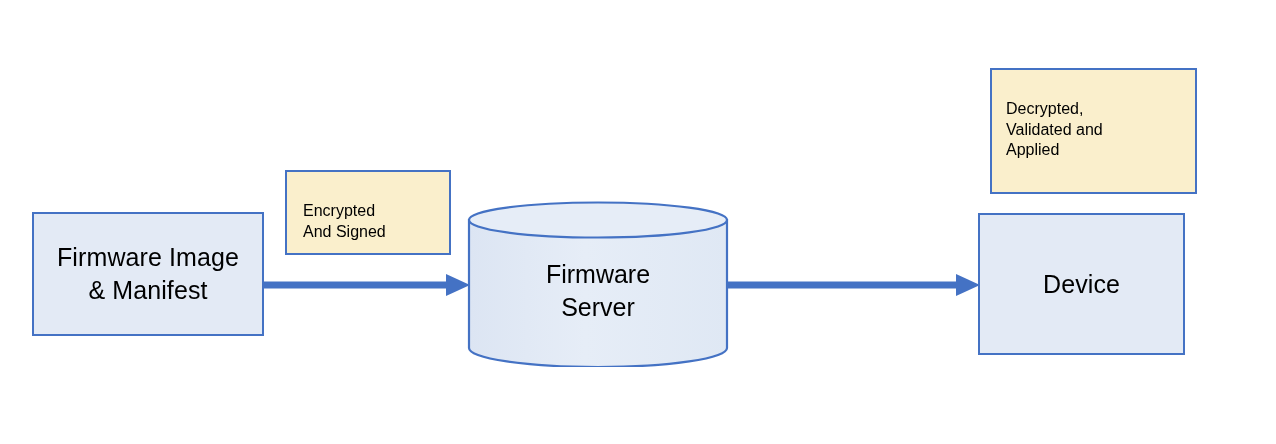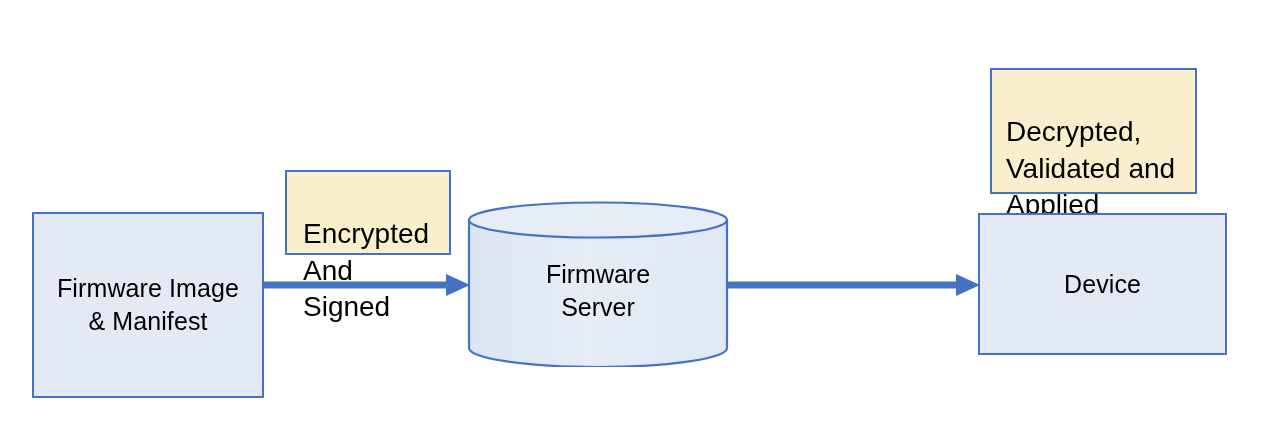--- a/index.html
+++ b/index.html
@@ -35,21 +35,21 @@
     letter-spacing: 0.1px;
   }
 
   
   .callout {
     position: absolute;
     box-sizing: border-box;
     border: 2px solid #4472C4;
     background: #FAEFCC;
     color: #000000;
-    font-size: 28px;
+    font-size: 16px;
     line-height: 1.30;
     text-align: left;
     white-space: pre-line;
     padding: 8px 12px 6px 14px;
   }
 
   
   .cylinder {
     position: absolute;
   }
@@ -77,21 +77,21 @@
   .arrow {
     position: absolute;
   }
   .arrow svg { display: block; }
 </style>
 </head>
 <body>
 
 <div id="canvas">
 
-  <div class="node-box" style="left:32px; top:212px; width:232px; height:186px;">
+  <div class="node-box" style="left:32px; top:212px; width:232px; height:124px;">
     <span>Firmware Image
 &amp; Manifest</span>
   </div>
 
   <div class="callout" style="left:285px; top:170px; width:166px; height:85px;padding-left:16px;">
     <span>Encrypted
 And Signed</span>
   </div>
 
   <div class="arrow" style="left:264px; top:272px; width:206px; height:26px;">
@@ -127,17 +127,17 @@
       <polygon points="228,2 252,13 228,24" fill="#4472C4"></polygon>
     </svg>
   </div>
 
   <div class="callout" style="left:990px; top:68px; width:207px; height:126px;">
     <span>Decrypted,
 Validated and
 Applied</span>
   </div>
 
-  <div class="node-box" style="left:978px; top:213px; width:249px; height:142px;">
+  <div class="node-box" style="left:978px; top:213px; width:207px; height:142px;">
     <span>Device</span>
   </div>
 
 </div>
 
 </body></html>

